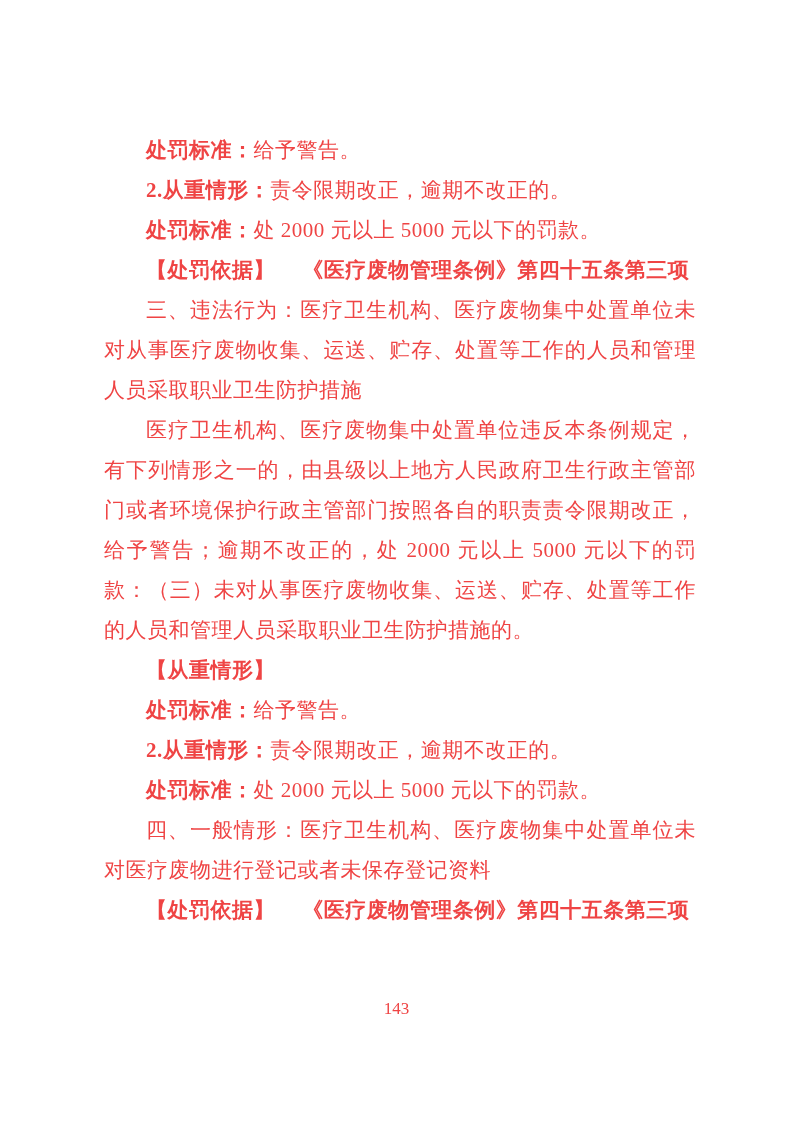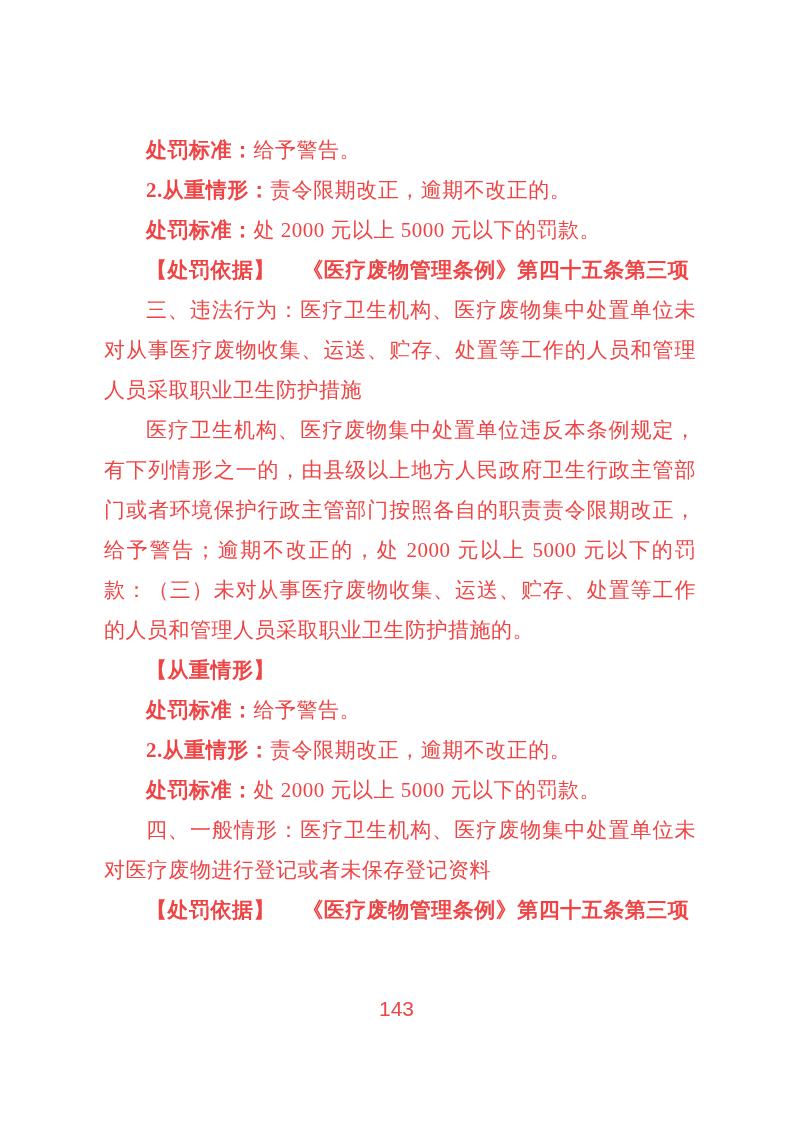--- a/index.html
+++ b/index.html
@@ -38,23 +38,23 @@
   }
   .run-bold {
     font-weight: 700;
   }
   .page-number {
     position: absolute;
     left: 0;
     top: 997px;
     width: 100%;
     text-align: center;
-    font-size: 21px;
+    font-size: 17px;
     line-height: 24px;
-    font-family: Liberation Sans, sans-serif;
+    font-family: Liberation Serif, serif;
   }
 </style>
 </head>
 <body>
 
 <div class="page">
   <div class="doc-body" id="doc-body">
       <p class="para"><span class="run run-bold">处罚标准：</span><span class="run">给予警告。</span></p>
       <p class="para"><span class="run run-bold">2.从重情形：</span><span class="run">责令限期改正，逾期不改正的。</span></p>
       <p class="para"><span class="run run-bold">处罚标准：</span><span class="run">处 2000 元以上 5000 元以下的罚款。</span></p>

